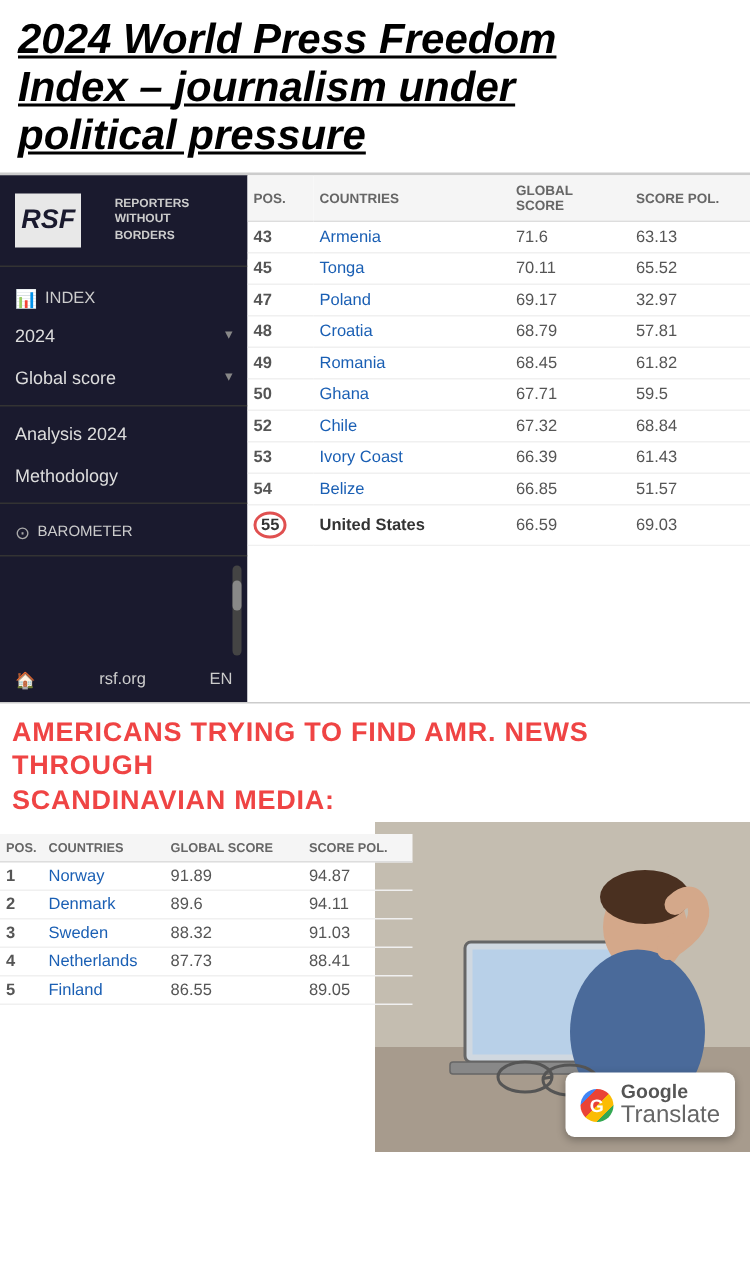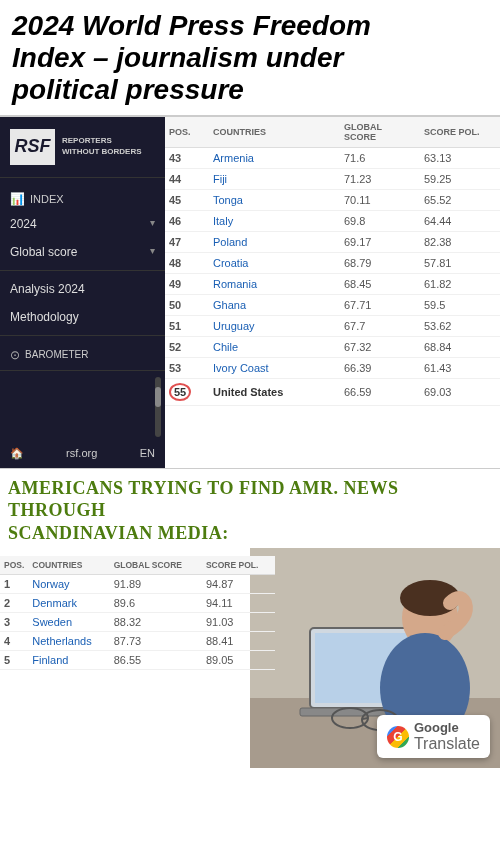--- a/index.html
+++ b/index.html
@@ -8,20 +8,21 @@
       min-height: 844px;
       background: #fff;
       font-family: Arial, sans-serif;
       overflow-x: hidden;
     }
 
     
     .title-section {
       background: #fff;
       padding: 10px 24px 8px 12px;
+      text-decoration: underline;
     }
     .title-text {
       font-size: 28px;
       font-weight: 900;
       line-height: 1.15;
       color: #000;
       font-style: italic;
     }
     .title-text .bold-part {
       font-weight: 900;
@@ -42,21 +43,21 @@
       color: #fff;
       flex-shrink: 0;
       padding: 0;
       font-size: 12px;
     }
     .rsf-logo {
       background: #1a1a2e;
       padding: 12px 10px 8px 10px;
       display: flex;
       align-items: center;
-      gap: 7px;
+      gap: 22px;
     }
     .rsf-logo-box {
       background: #e8e8e8;
       width: 45px;
       height: 36px;
       display: flex;
       align-items: center;
       justify-content: center;
       font-size: 18px;
       font-weight: 900;
@@ -194,23 +195,23 @@
       color: #333 !important;
       font-weight: 600;
     }
 
     
     .meme-caption {
       background: #fff;
       padding: 8px 8px 4px 8px;
       font-size: 18px;
       font-weight: 900;
-      color: #4d7c0f;
+      color: #ef4444;
       text-shadow: -1px -1px 0 #fff, 1px -1px 0 #fff, -1px 1px 0 #fff, 1px 1px 0 #fff;
-      font-family: Liberation Serif, serif;
+      font-family: Liberation Sans, sans-serif;
       letter-spacing: 0.5px;
       line-height: 1.25;
       border-top: 1px solid #ccc;
     }
 
     
     .bottom-section {
       display: flex;
       width: 100%;
       min-height: 220px;
@@ -382,78 +383,66 @@
         </tr>
       </thead>
       <tbody id="rsf-table-body">
       <tr>
         <td class="pos">43</td>
         <td class="country">Armenia</td>
         <td class="score">71.6</td>
         <td class="score">63.13</td>
       </tr>
           <tr>
-        <td class="pos">44</td>
-        <td class="country">Fiji</td>
-        <td class="score">71.23</td>
-        <td class="score">59.25</td>
-      </tr>
-          <tr>
         <td class="pos">45</td>
         <td class="country">Tonga</td>
         <td class="score">70.11</td>
         <td class="score">65.52</td>
       </tr>
           <tr>
-        <td class="pos">46</td>
-        <td class="country">Italy</td>
-        <td class="score">69.8</td>
-        <td class="score">64.44</td>
-      </tr>
-          <tr>
         <td class="pos">47</td>
         <td class="country">Poland</td>
         <td class="score">69.17</td>
-        <td class="score">82.38</td>
+        <td class="score">32.97</td>
       </tr>
           <tr>
         <td class="pos">48</td>
         <td class="country">Croatia</td>
         <td class="score">68.79</td>
         <td class="score">57.81</td>
       </tr>
           <tr>
         <td class="pos">49</td>
         <td class="country">Romania</td>
         <td class="score">68.45</td>
         <td class="score">61.82</td>
       </tr>
           <tr>
         <td class="pos">50</td>
         <td class="country">Ghana</td>
         <td class="score">67.71</td>
         <td class="score">59.5</td>
       </tr>
           <tr>
-        <td class="pos">51</td>
-        <td class="country">Uruguay</td>
-        <td class="score">67.7</td>
-        <td class="score">53.62</td>
-      </tr>
-          <tr>
         <td class="pos">52</td>
         <td class="country">Chile</td>
         <td class="score">67.32</td>
         <td class="score">68.84</td>
       </tr>
           <tr>
         <td class="pos">53</td>
         <td class="country">Ivory Coast</td>
         <td class="score">66.39</td>
         <td class="score">61.43</td>
+      </tr>
+          <tr>
+        <td class="pos">54</td>
+        <td class="country">Belize</td>
+        <td class="score">66.85</td>
+        <td class="score">51.57</td>
       </tr>
           <tr class="highlighted">
         <td class="pos"><span class="highlight-circle">55</span></td>
         <td class="country country-highlighted">United States</td>
         <td class="score">66.59</td>
         <td class="score">69.03</td>
       </tr>
         </tbody>
     </table>
   </div>

